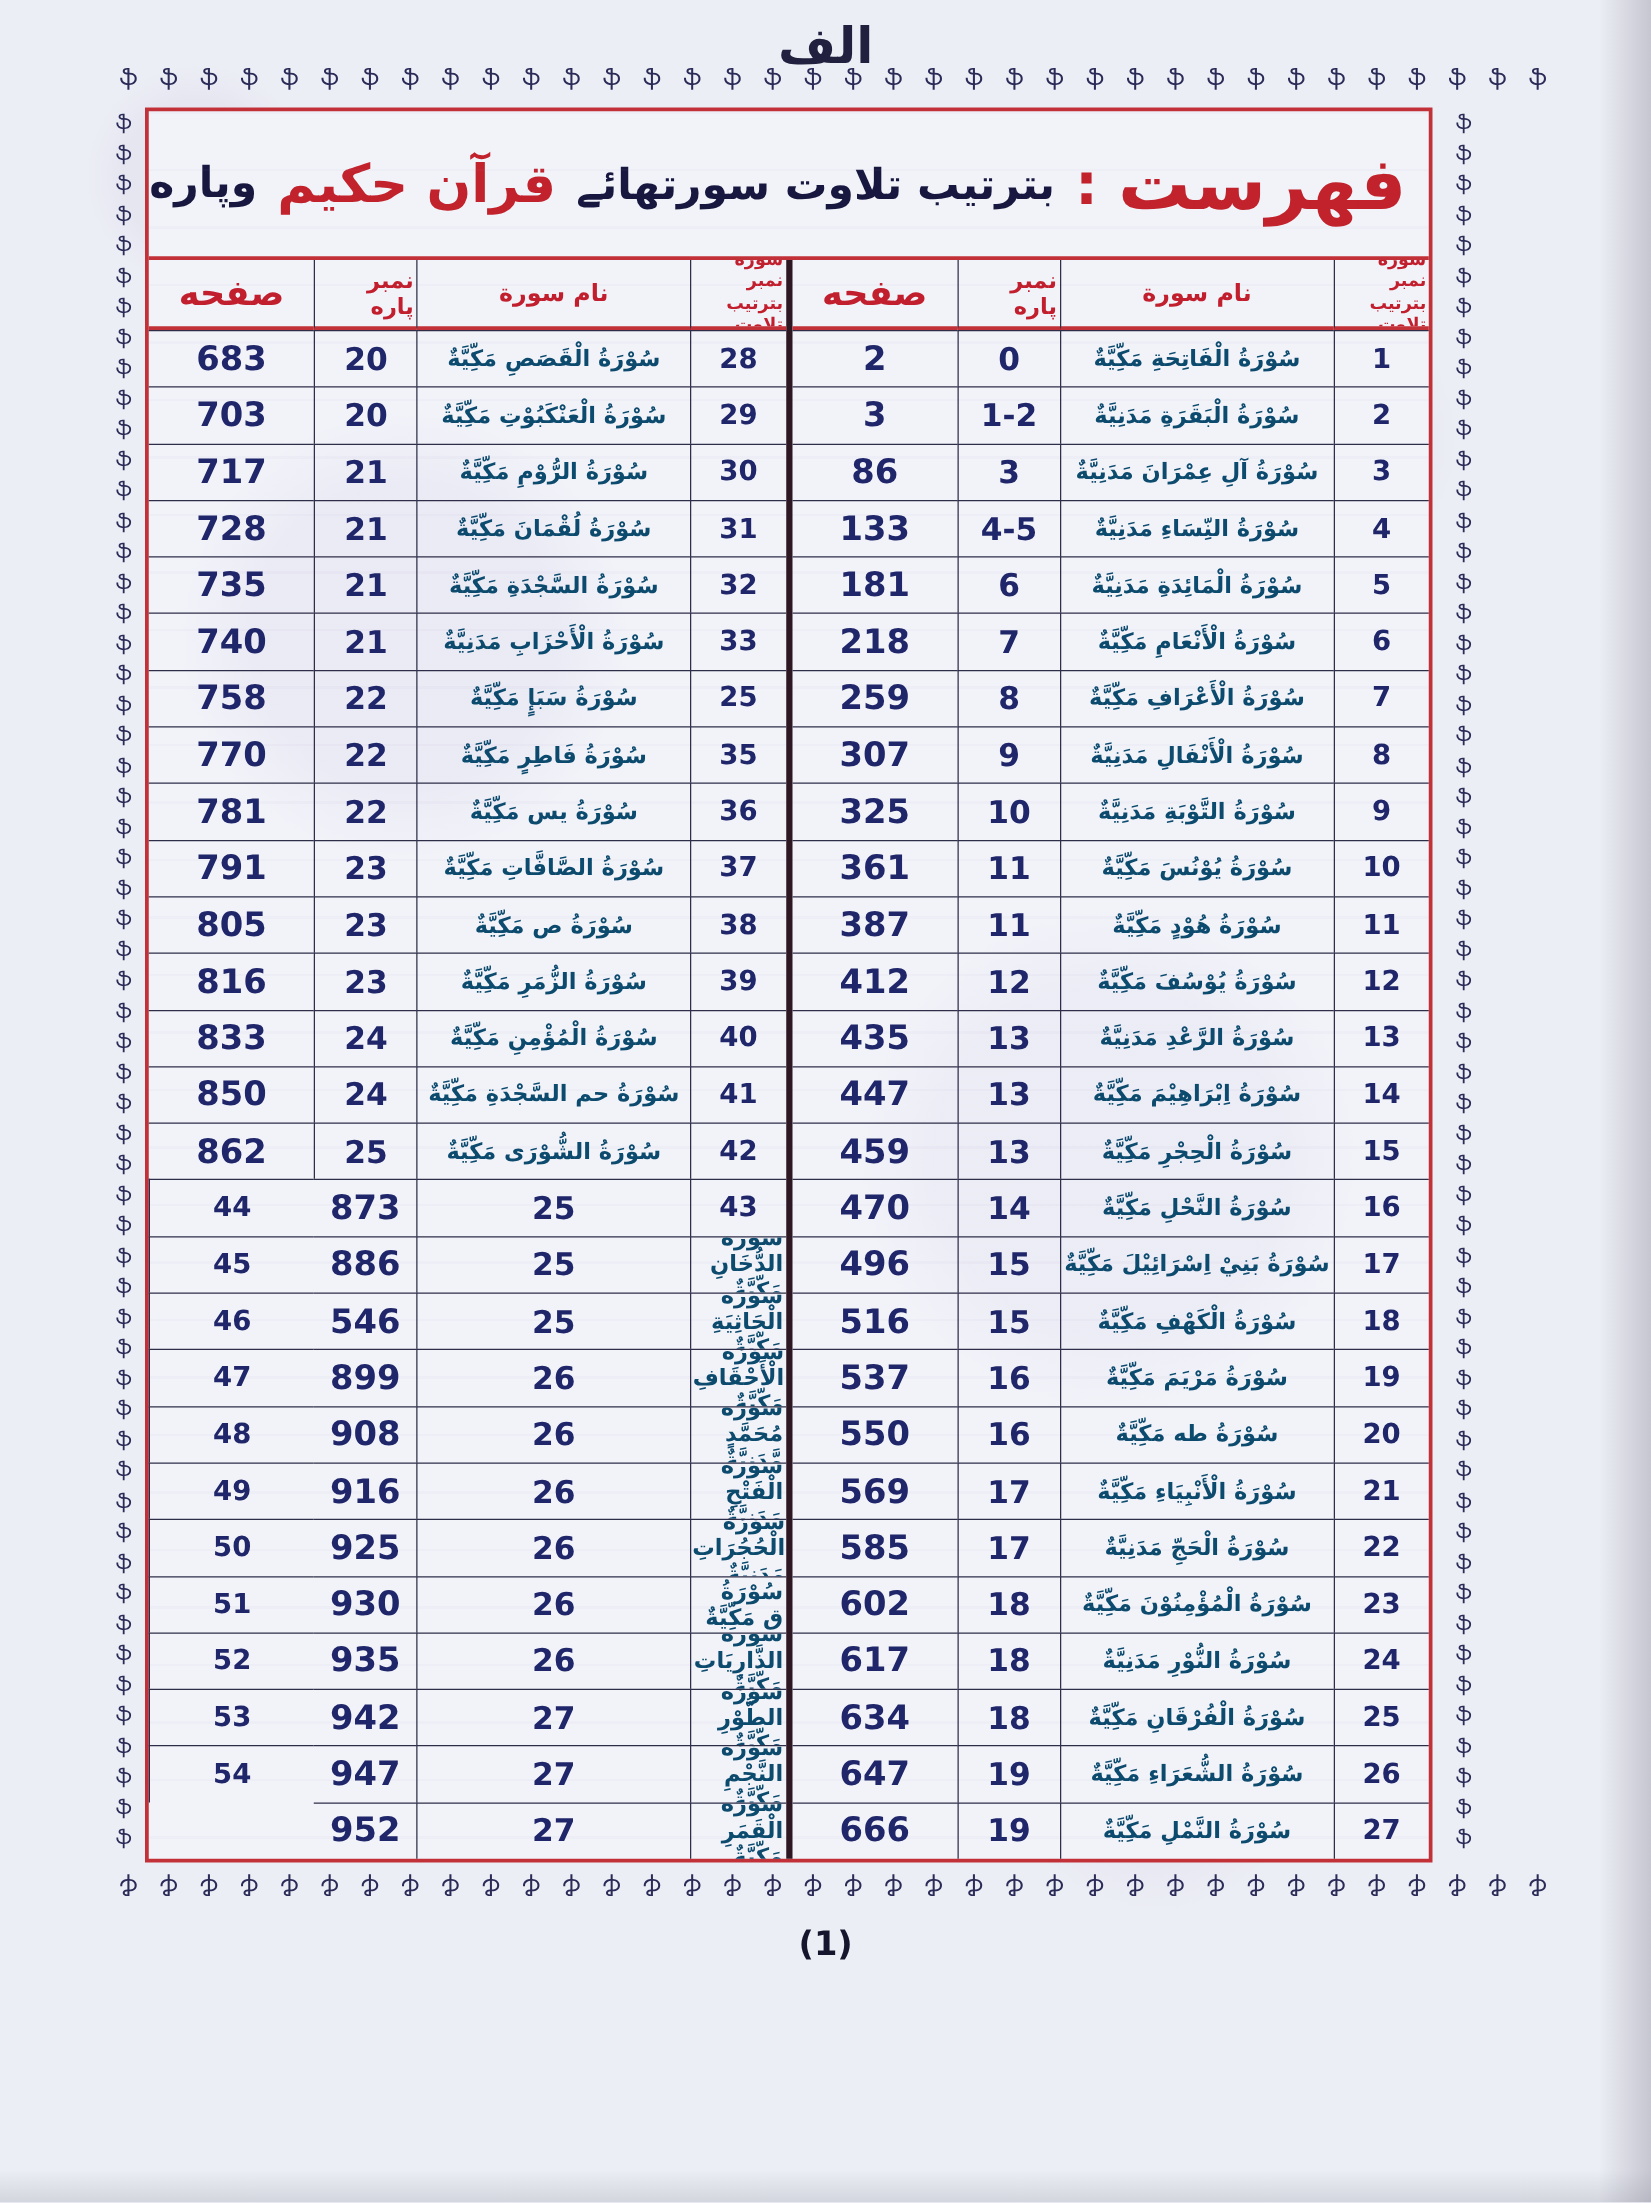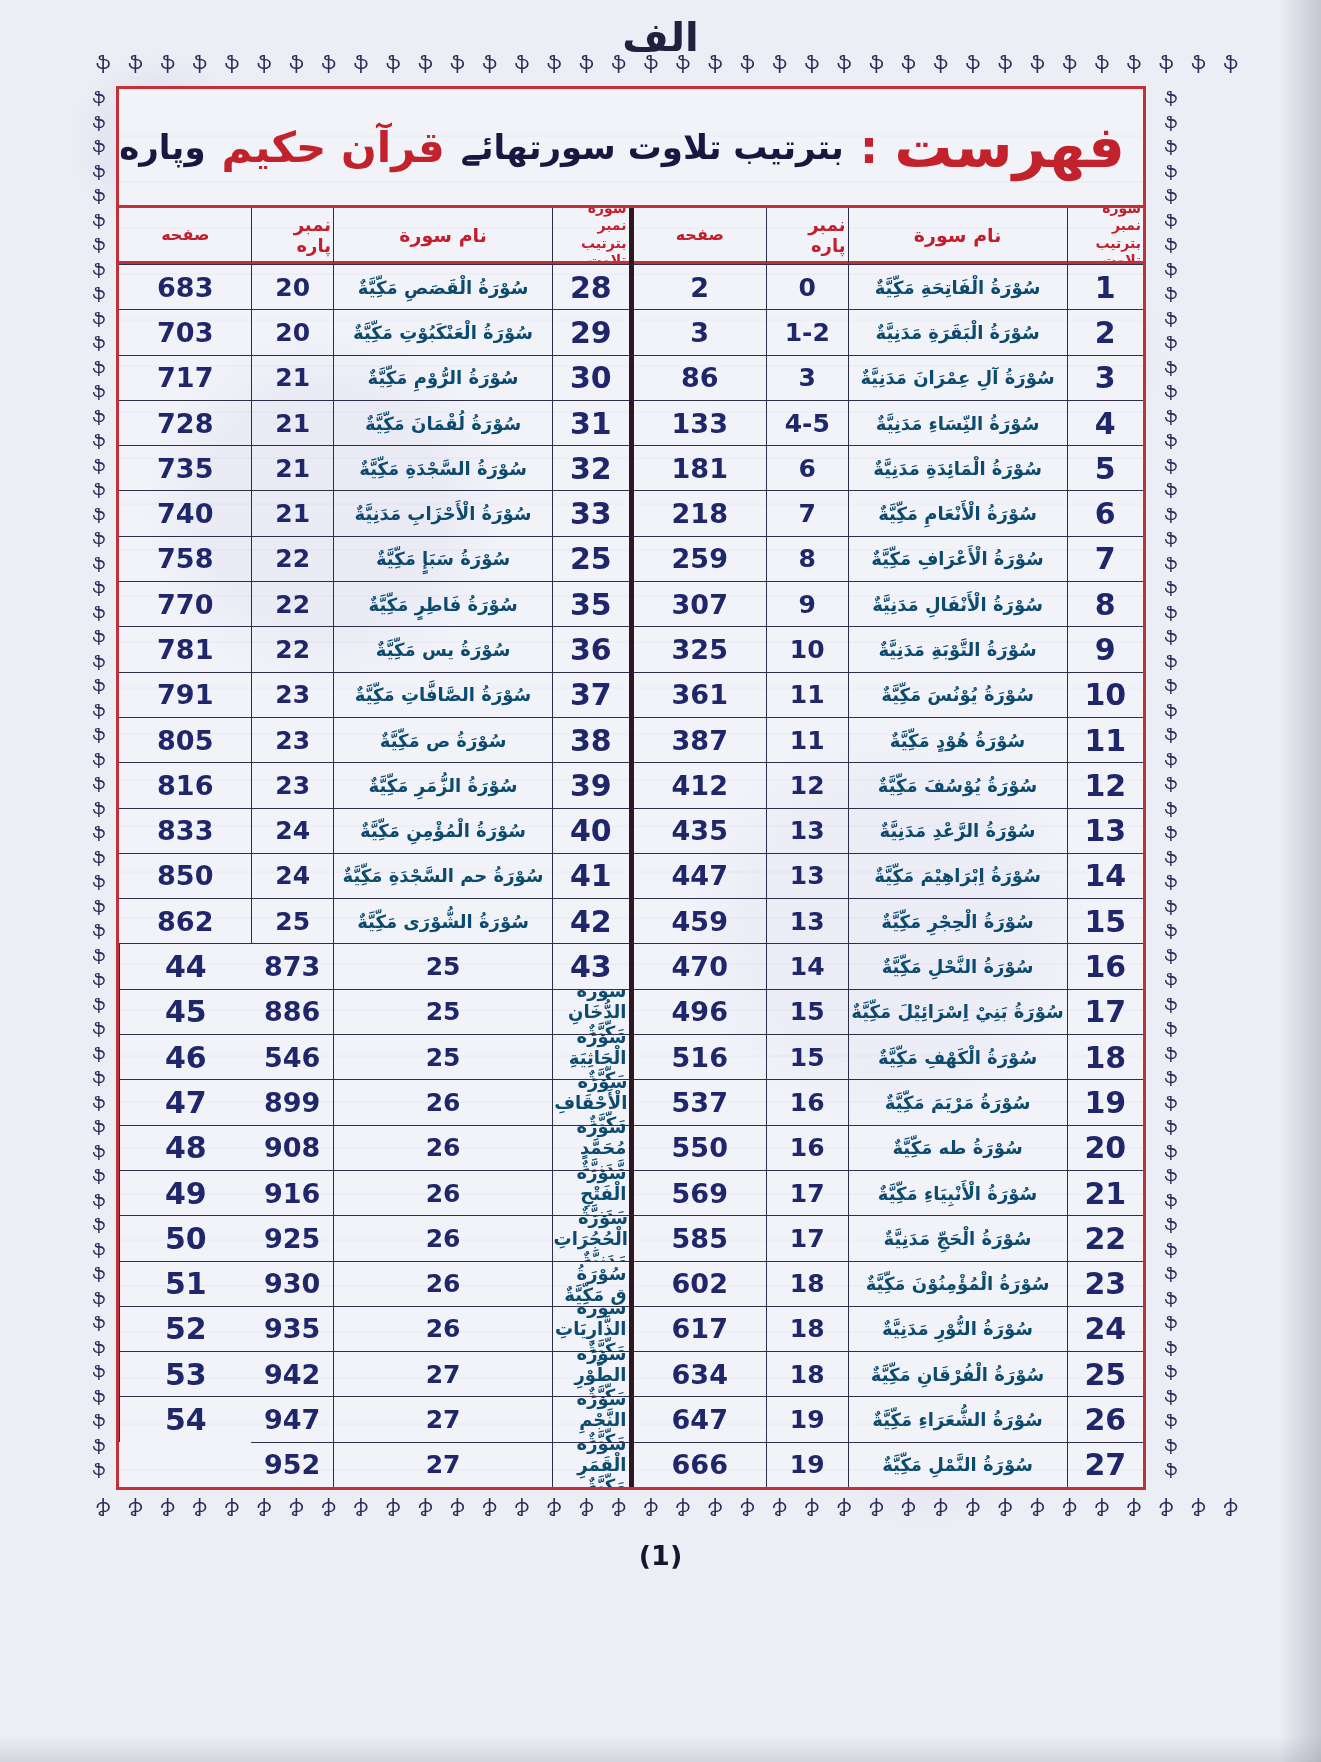--- a/index.html
+++ b/index.html
@@ -65,23 +65,23 @@
   .cell{
     display:flex;align-items:center;justify-content:center;flex-direction:column;
     border-left:1.8px solid #2e2e48;box-sizing:border-box;overflow:hidden;padding:0 2px;
   }
   .cell.c-page{border-left:none;}
   .cell:not(.hdr){border-top:1.7px solid #2e2e48;}
   .cell.hdr{border-top:none;border-bottom:3px solid #c23038;color:#c21f2e;font-weight:bold;}
   .cell.hdr.c-num{font-size:14px;line-height:1.25;padding-left:28px;}
   .cell.hdr.c-name{font-size:19px;}
   .cell.hdr.c-para{font-size:18px;}
-  .cell.hdr.c-page{font-size:16px;}
+  .cell.hdr.c-page{font-size:28px;}
   .c-num,.c-para,.c-page{color:#20266a;font-weight:bold;}
-  .c-num{font-size:30px;}
+  .c-num{font-size:22px;}
   .c-para{font-size:25px;}
   .c-page{font-size:27px;}
   .num-text{direction:ltr;unicode-bidi:embed;}
   .c-name:not(.hdr){font-size:18px;font-weight:bold;color:#0c4a6e;direction:rtl;}
 
   .page-num{position:absolute;top:1540px;left:0;width:100%;text-align:center;
     font-size:27px;font-weight:bold;color:#15152e;direction:ltr;}
 </style>
 </head>
 <body>

